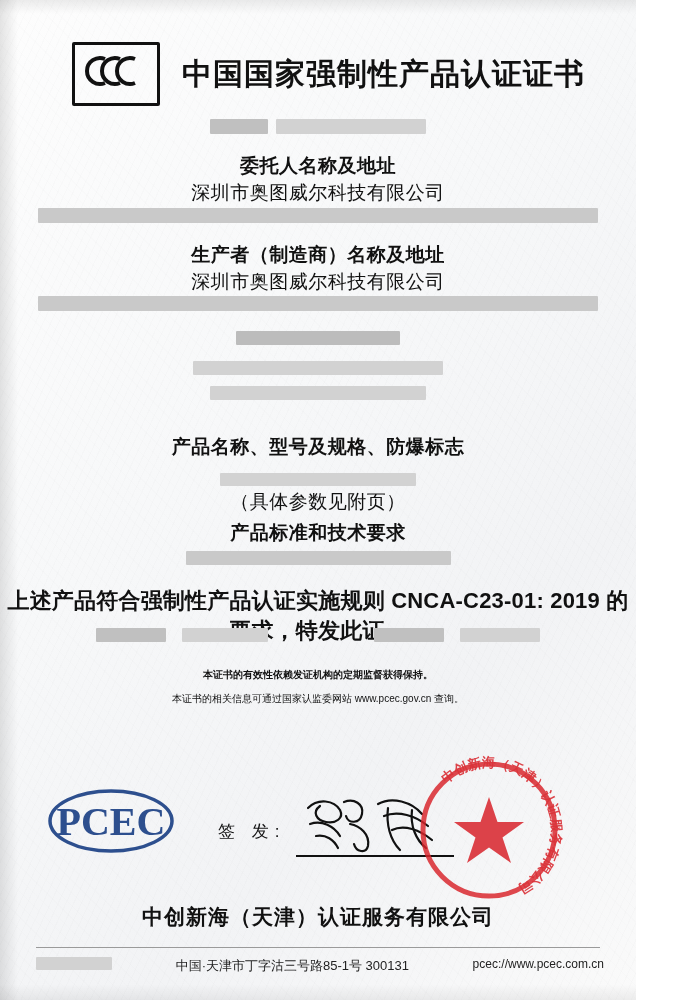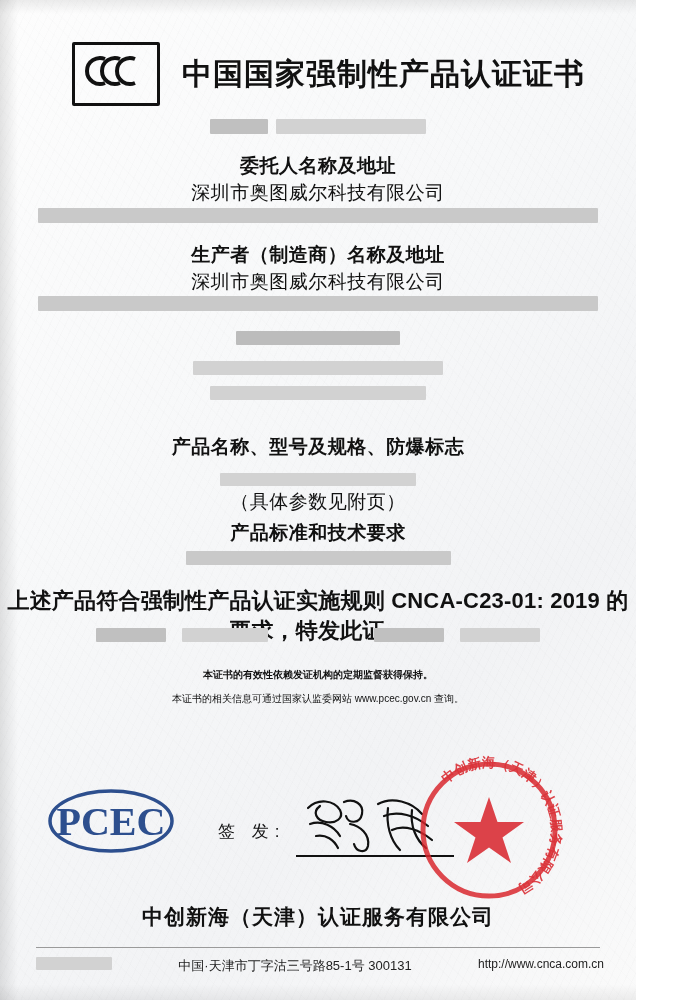--- a/index.html
+++ b/index.html
@@ -344,15 +344,15 @@
       </text>
     </svg>
   </div>
 
   <div class="org-name">中创新海（天津）认证服务有限公司</div>
 
   <div class="footer-rule"></div>
   <div class="footer">
     <span class="redact d2" style="width:76px;height:13px;"></span>
     <span class="footer-center">中国·天津市丁字沽三号路85-1号  300131</span>
-    <span class="footer-right">http://www.cnca.com.cn</span>
+    <span class="footer-right">pcec://www.pcec.com.cn</span>
   </div>
 </div>
 
 </body></html>

